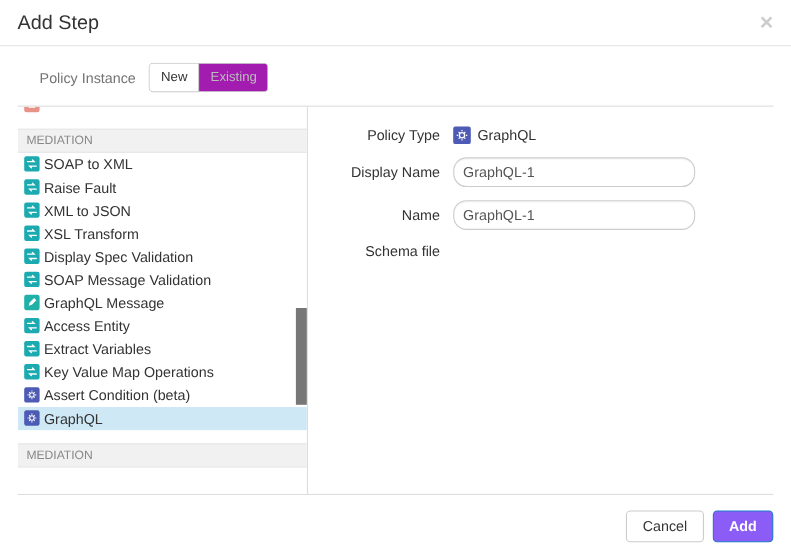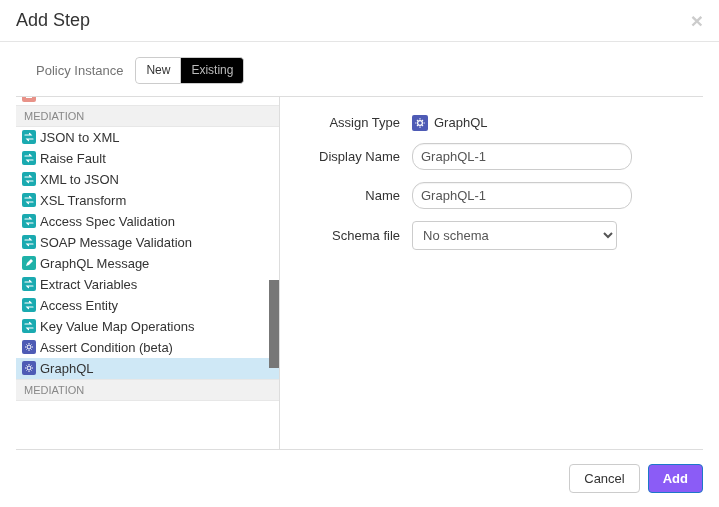--- a/index.html
+++ b/index.html
@@ -63,21 +63,21 @@
     color: #333;
     cursor: pointer;
     line-height: 1.4;
   }
   .seg-btn.active {
     background: #fff;
     color: #333;
     border-color: #ccc;
   }
   .seg-btn.inactive {
-    background: #000000;
+    background: #a21caf;
     color: #bbb;
     border-color: #ccc;
   }
   .seg-btn:first-child { border-top-left-radius: 4px; border-bottom-left-radius: 4px; }
   .seg-btn:last-child { border-top-right-radius: 4px; border-bottom-right-radius: 4px; border-left: none; }
 
   .main {
     flex: 1;
     display: flex;
     border-top: 1px solid #ddd;
@@ -100,20 +100,21 @@
     position: relative;
     top: -12px;
   }
   .category-header {
     background: #f1f1f1;
     color: #888;
     font-size: 11px;
     padding: 4px 8px;
     border-top: 1px solid #e7e7e7;
     border-bottom: 1px solid #e7e7e7;
+    margin-top: 12px;
   }
   .policy-item {
     display: flex;
     align-items: center;
     gap: 4px;
     padding: 3px 6px;
     cursor: pointer;
     font-size: 13px;
     color: #333;
   }
@@ -236,21 +237,21 @@
           </div>
 
           <div class="category-header">MEDIATION</div>
 
           <div class="policy-item">
             <span class="picon" style="background:#1aaab0;">
               <svg width="10" height="10" viewBox="0 0 10 10">
                   <path d="M1 3h6l-1.5-1.5M9 7H3l1.5 1.5" stroke="#fff" stroke-width="1.2" fill="none" stroke-linecap="round"></path>
                 </svg>
             </span>
-            <span>JSON to XML</span>
+            <span>SOAP to XML</span>
           </div>
 
           <div class="policy-item">
             <span class="picon" style="background:#1aaab0;">
               <svg width="10" height="10" viewBox="0 0 10 10">
                   <path d="M1 3h6l-1.5-1.5M9 7H3l1.5 1.5" stroke="#fff" stroke-width="1.2" fill="none" stroke-linecap="round"></path>
                 </svg>
             </span>
             <span>Raise Fault</span>
           </div>
@@ -272,21 +273,21 @@
             </span>
             <span>XSL Transform</span>
           </div>
 
           <div class="policy-item">
             <span class="picon" style="background:#1aaab0;">
               <svg width="10" height="10" viewBox="0 0 10 10">
                   <path d="M1 3h6l-1.5-1.5M9 7H3l1.5 1.5" stroke="#fff" stroke-width="1.2" fill="none" stroke-linecap="round"></path>
                 </svg>
             </span>
-            <span>Access Spec Validation</span>
+            <span>Display Spec Validation</span>
           </div>
 
           <div class="policy-item">
             <span class="picon" style="background:#1aaab0;">
               <svg width="10" height="10" viewBox="0 0 10 10">
                   <path d="M1 3h6l-1.5-1.5M9 7H3l1.5 1.5" stroke="#fff" stroke-width="1.2" fill="none" stroke-linecap="round"></path>
                 </svg>
             </span>
             <span>SOAP Message Validation</span>
           </div>
@@ -299,30 +300,30 @@
             </span>
             <span>GraphQL Message</span>
           </div>
 
           <div class="policy-item">
             <span class="picon" style="background:#1aaab0;">
               <svg width="10" height="10" viewBox="0 0 10 10">
                   <path d="M1 3h6l-1.5-1.5M9 7H3l1.5 1.5" stroke="#fff" stroke-width="1.2" fill="none" stroke-linecap="round"></path>
                 </svg>
             </span>
+            <span>Access Entity</span>
+          </div>
+
+          <div class="policy-item">
+            <span class="picon" style="background:#1aaab0;">
+              <svg width="10" height="10" viewBox="0 0 10 10">
+                  <path d="M1 3h6l-1.5-1.5M9 7H3l1.5 1.5" stroke="#fff" stroke-width="1.2" fill="none" stroke-linecap="round"></path>
+                </svg>
+            </span>
             <span>Extract Variables</span>
-          </div>
-
-          <div class="policy-item">
-            <span class="picon" style="background:#1aaab0;">
-              <svg width="10" height="10" viewBox="0 0 10 10">
-                  <path d="M1 3h6l-1.5-1.5M9 7H3l1.5 1.5" stroke="#fff" stroke-width="1.2" fill="none" stroke-linecap="round"></path>
-                </svg>
-            </span>
-            <span>Access Entity</span>
           </div>
 
           <div class="policy-item">
             <span class="picon" style="background:#1aaab0;">
               <svg width="10" height="10" viewBox="0 0 10 10">
                   <path d="M1 3h6l-1.5-1.5M9 7H3l1.5 1.5" stroke="#fff" stroke-width="1.2" fill="none" stroke-linecap="round"></path>
                 </svg>
             </span>
             <span>Key Value Map Operations</span>
           </div>
@@ -350,21 +351,21 @@
           <div class="category-header">MEDIATION</div>
 
         </div>
       </div>
       <div class="scrollbar-stub"></div>
     </div>
 
     <div class="details">
 
       <div class="form-row">
-        <div class="form-label">Assign Type</div>
+        <div class="form-label">Policy Type</div>
         <div class="form-value">
           <span class="picon" style="background:#4e5bb5;width:16px;height:16px;">
             <svg width="12" height="12" viewBox="0 0 10 10">
                 <circle cx="5" cy="5" r="2" fill="none" stroke="#fff" stroke-width="1"></circle>
                 <path d="M5 1v1M5 8v1M1 5h1M8 5h1M2.5 2.5l.7.7M6.8 6.8l.7.7M2.5 7.5l.7-.7M6.8 3.2l.7-.7" stroke="#fff" stroke-width="1"></path>
               </svg>
           </span>
           <span>GraphQL</span>
         </div>
       </div>
@@ -374,23 +375,20 @@
         <input class="text-input" value="GraphQL-1" style="">
       </div>
 
       <div class="form-row">
         <div class="form-label">Name</div>
         <input class="text-input" value="GraphQL-1" style="">
       </div>
 
       <div class="form-row">
         <div class="form-label">Schema file</div>
-        <select class="select-input">
-          <option>No schema</option>
-        </select>
       </div>
 
     </div>
 
   </div>
 
   <div class="footer">
     <button class="btn btn-default">Cancel</button>
     <button class="btn btn-primary">Add</button>
   </div>

